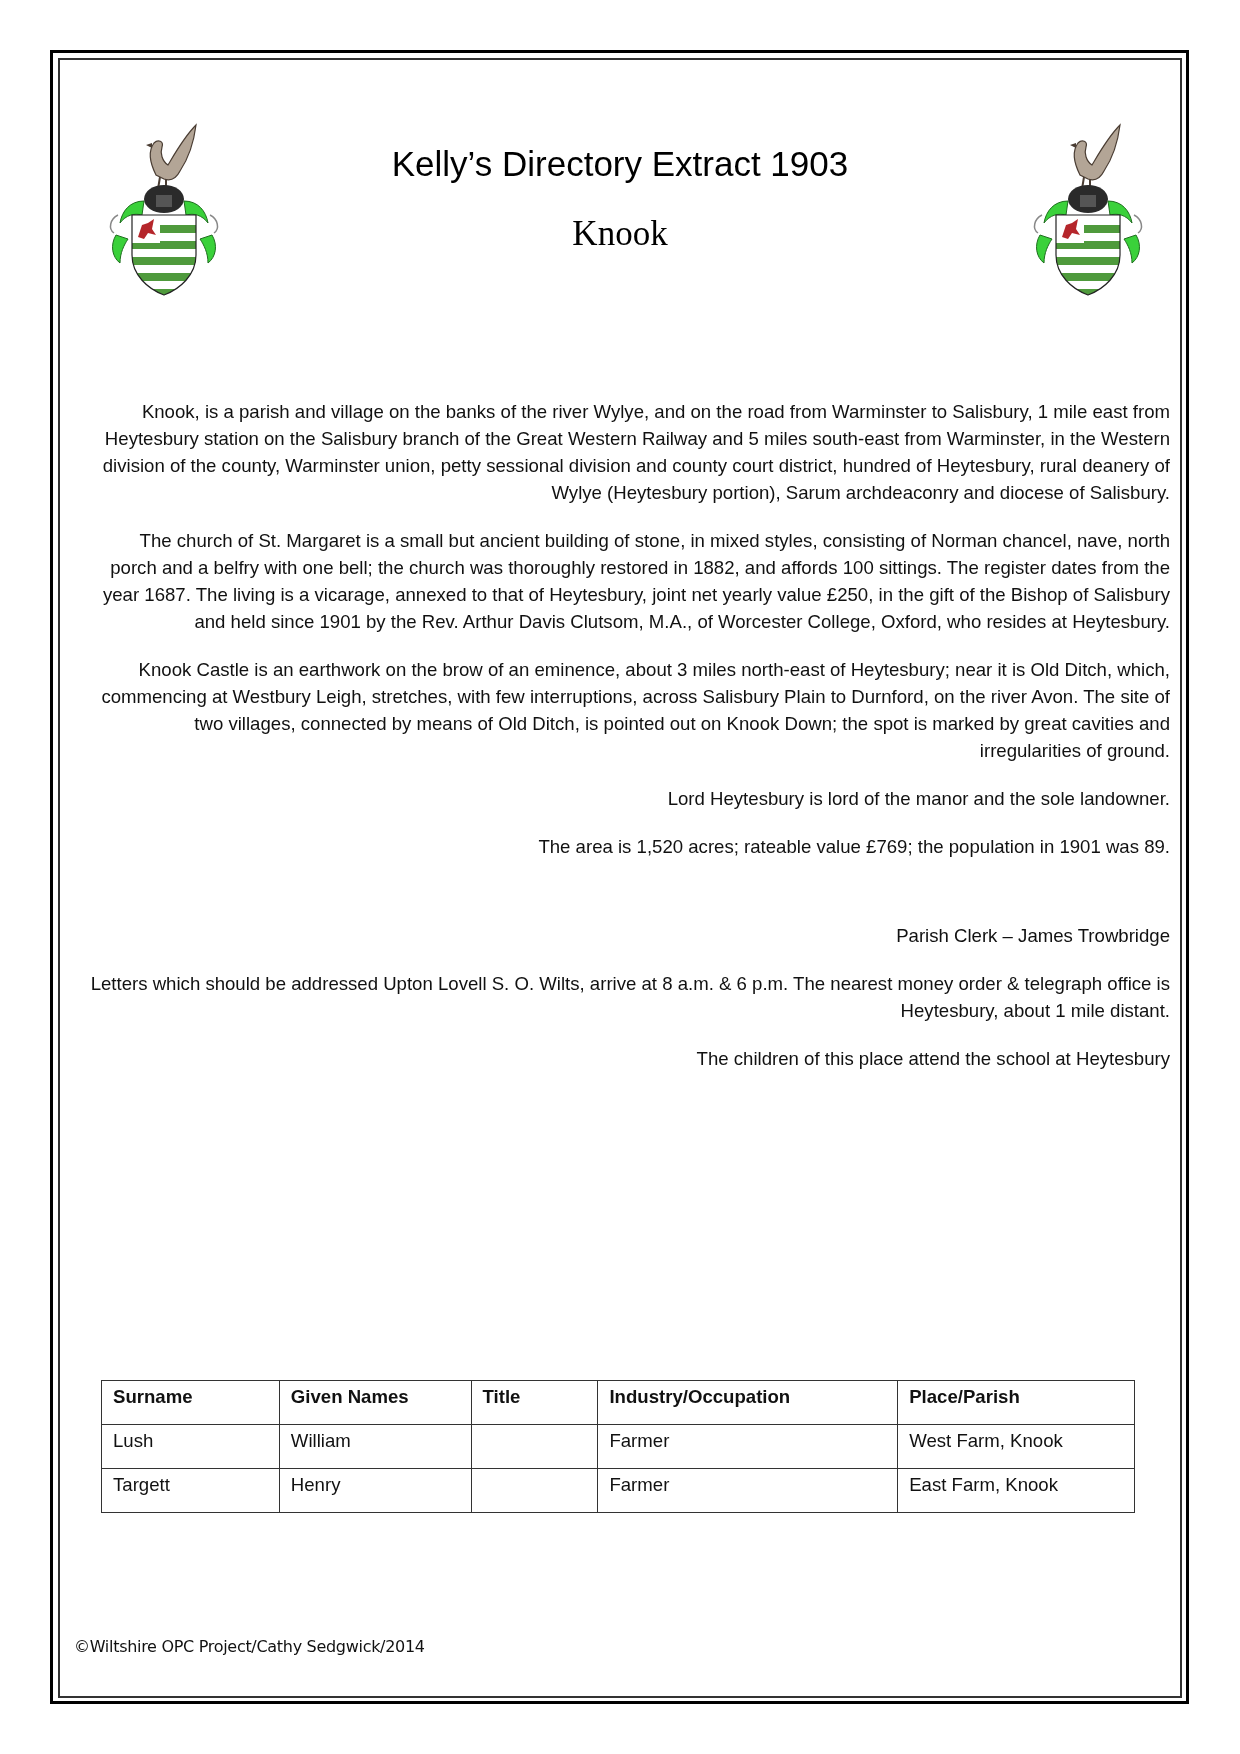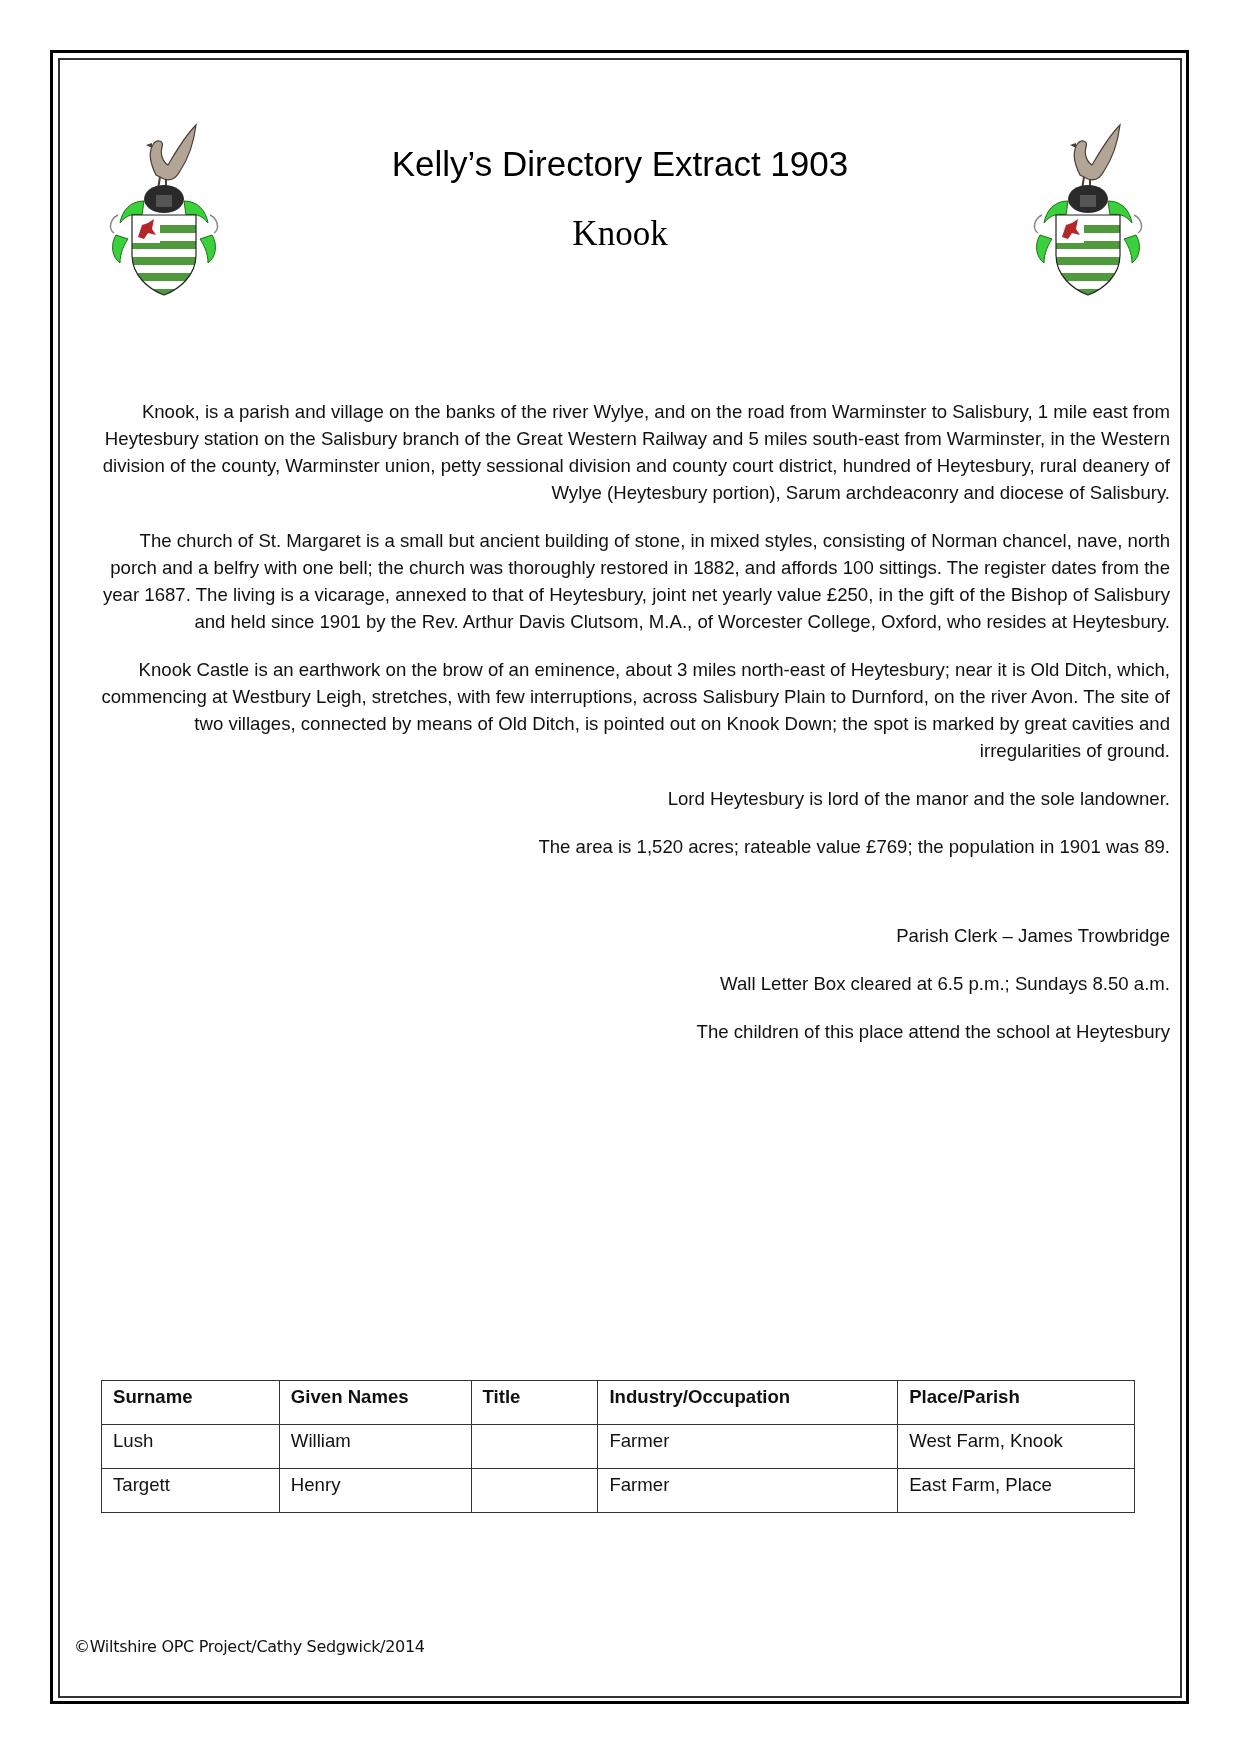--- a/index.html
+++ b/index.html
@@ -107,21 +107,21 @@
 <h1 class="title">Kelly’s Directory Extract 1903</h1>
 <h2 class="subtitle">Knook</h2>
 
 <div class="body-text">
   <p>Knook, is a parish and village on the banks of the river Wylye, and on the road from Warminster to Salisbury, 1 mile east from Heytesbury station on the Salisbury branch of the Great Western Railway and 5 miles south-east from Warminster, in the Western division of the county, Warminster union, petty sessional division and county court district, hundred of Heytesbury, rural deanery of Wylye (Heytesbury portion), Sarum archdeaconry and diocese of Salisbury.</p>
   <p>The church of St. Margaret is a small but ancient building of stone, in mixed styles, consisting of Norman chancel, nave, north porch and a belfry with one bell; the church was thoroughly restored in 1882, and affords 100 sittings. The register dates from the year 1687. The living is a vicarage, annexed to that of Heytesbury, joint net yearly value £250, in the gift of the Bishop of Salisbury and held since 1901 by the Rev. Arthur Davis Clutsom, M.A., of Worcester College, Oxford, who resides at Heytesbury.</p>
   <p>Knook Castle is an earthwork on the brow of an eminence, about 3 miles north-east of Heytesbury; near it is Old Ditch, which, commencing at Westbury Leigh, stretches, with few interruptions, across Salisbury Plain to Durnford, on the river Avon. The site of two villages, connected by means of Old Ditch, is pointed out on Knook Down; the spot is marked by great cavities and irregularities of ground.</p>
   <p>Lord Heytesbury is lord of the manor and the sole landowner.</p>
   <p>The area is 1,520 acres; rateable value £769; the population in 1901 was 89.</p>
   <p class="gap-before">Parish Clerk – James Trowbridge</p>
-  <p>Wall Letter Box cleared at 6.5 p.m.; Sundays  8.50 a.m.</p>
+  <p>Letters which should be addressed Upton Lovell S. O. Wilts, arrive at 8 a.m. &amp; 6 p.m. The nearest money order &amp; telegraph office is Heytesbury, about 1 mile distant.</p>
   <p>The children of this place attend the school at Heytesbury</p>
 </div>
 
 <table class="dir-table">
   <colgroup>
     <col style="width:178px">
       <col style="width:192px">
       <col style="width:127px">
       <col style="width:300px">
       <col style="width:237px">
@@ -141,18 +141,18 @@
       <td>William</td>
       <td></td>
       <td>Farmer</td>
       <td>West Farm, Knook</td>
     </tr>
     <tr>
       <td>Targett</td>
       <td>Henry</td>
       <td></td>
       <td>Farmer</td>
-      <td>East Farm, Place</td>
+      <td>East Farm, Knook</td>
     </tr>
   </tbody>
 </table>
 
 <div class="footer">©Wiltshire OPC Project/Cathy Sedgwick/2014</div>
 
 </body></html>

